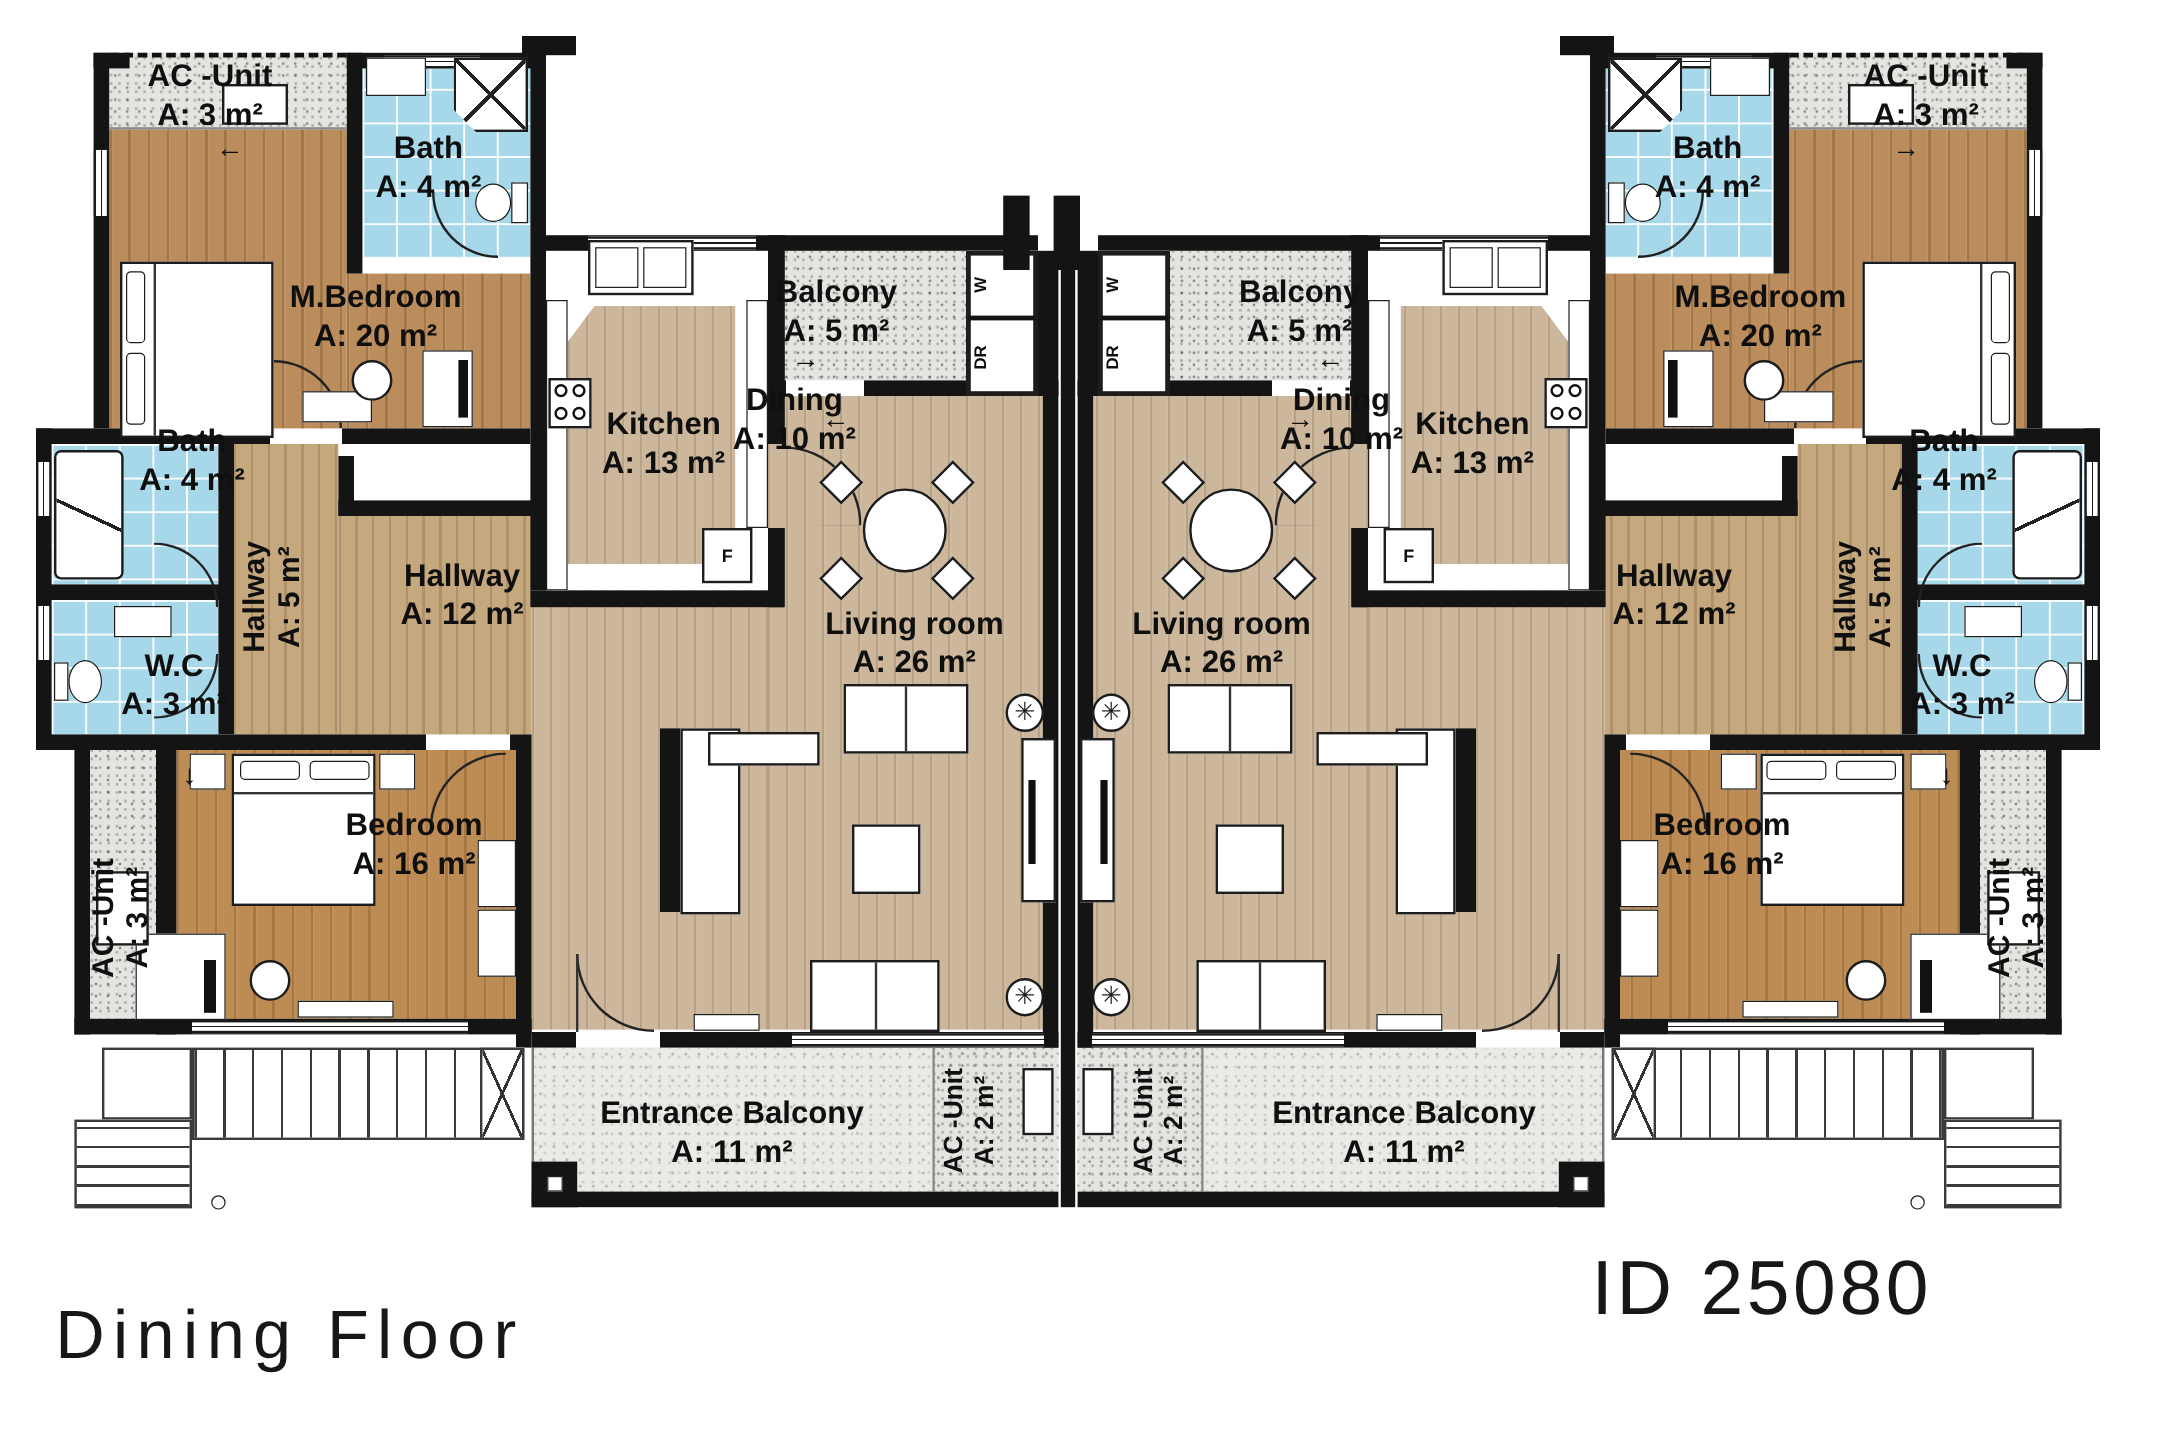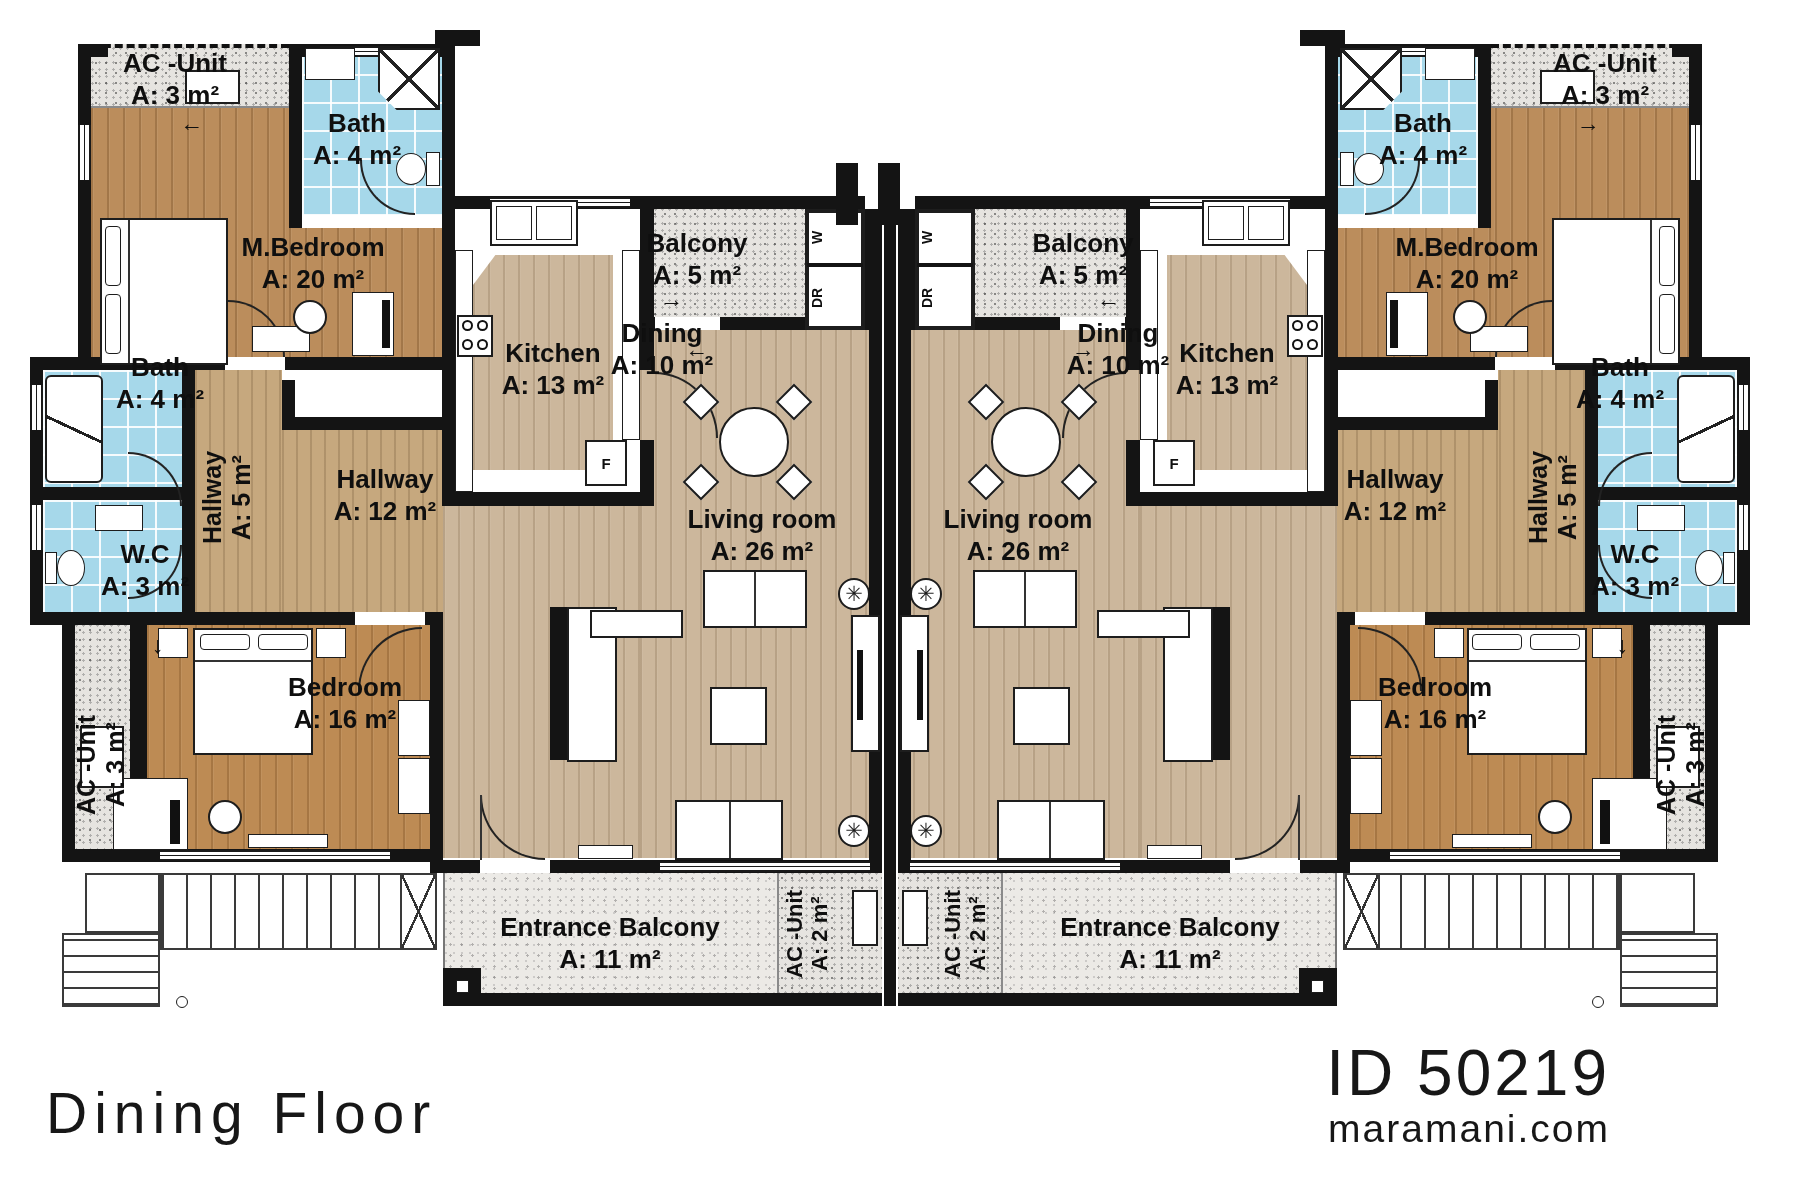--- a/index.html
+++ b/index.html
@@ -503,16 +503,15 @@
     <span>A: 2 m²</span>
   </div>
 </div>
 
   <div class="w" style="left:836px;top:163px;width:22px;height:62px;"></div>
   <div class="w" style="left:878px;top:163px;width:22px;height:62px;"></div>
   <div class="w" style="left:884px;top:225px;width:12px;height:781px;"></div>
 
   <div id="floor-title">Dining Floor</div>
   <div id="brand">
-    <div class="id">ID 50219</div>
-    <div class="site">maramani.com</div>
+    <div class="id">ID 25080</div>
   </div>
 </div>
 
 </body></html>

